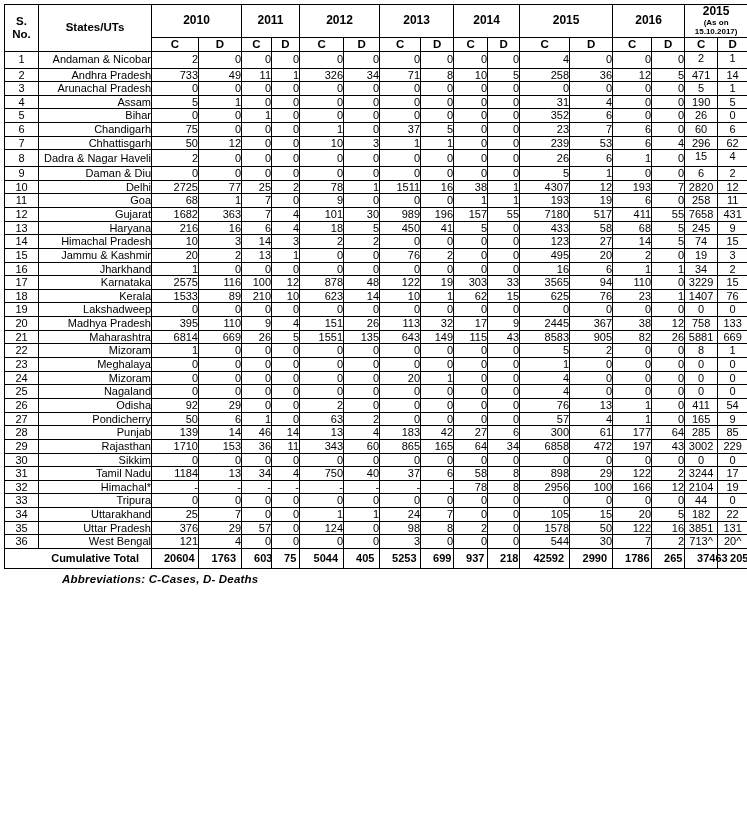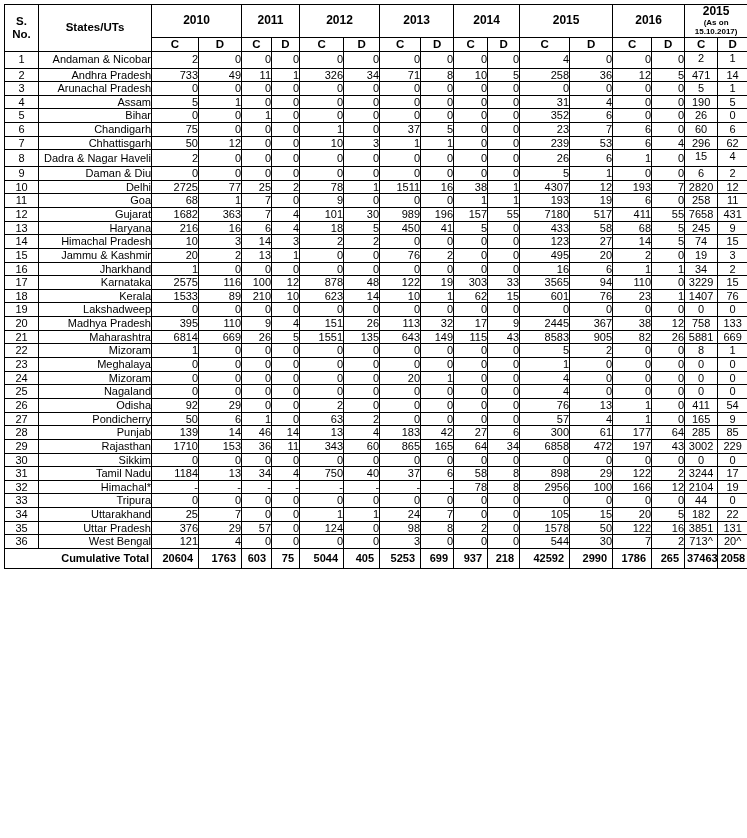--- a/index.html
+++ b/index.html
@@ -70,21 +70,21 @@
     font-size: 11px;
     padding: 3px 1px;
     vertical-align: bottom;
   }
   tr.tall td.num17 { vertical-align: bottom; padding-bottom: 3px; }
 
   
   tr.total td {
     font-weight: bold;
     font-size: 11px;
-    padding: 3px 2px;
+    padding: 3px 12px;
   }
   td.total-label {
     text-align: right;
     padding-right: 8px;
   }
   tr.total td.num { text-align: right; padding-right: 5px; }
   tr.total td.num17 { text-align: right; vertical-align: middle; }
 
   
   .footer-note {
@@ -508,21 +508,21 @@
           <td class="num">1533</td>
           <td class="num">89</td>
           <td class="num">210</td>
           <td class="num">10</td>
           <td class="num">623</td>
           <td class="num">14</td>
           <td class="num">10</td>
           <td class="num">1</td>
           <td class="num">62</td>
           <td class="num">15</td>
-          <td class="num">601</td>
+          <td class="num">625</td>
           <td class="num">76</td>
           <td class="num">23</td>
           <td class="num">1</td>
           <td class="num17">1407</td>
           <td class="num17">76</td>
         </tr>
         <tr>
           <td class="sno">19</td>
           <td class="state">Lakshadweep</td>
           <td class="num">0</td>
@@ -899,14 +899,15 @@
           <td class="num">42592</td>
           <td class="num">2990</td>
           <td class="num">1786</td>
           <td class="num">265</td>
           <td class="num17">37463</td>
           <td class="num17">2058</td>
         </tr>
       </tfoot>
   </table>
 
+  <div class="footer-note">Abbreviations:  C-Cases, D- Deaths</div>
 
 </div>
 
 </body></html>

